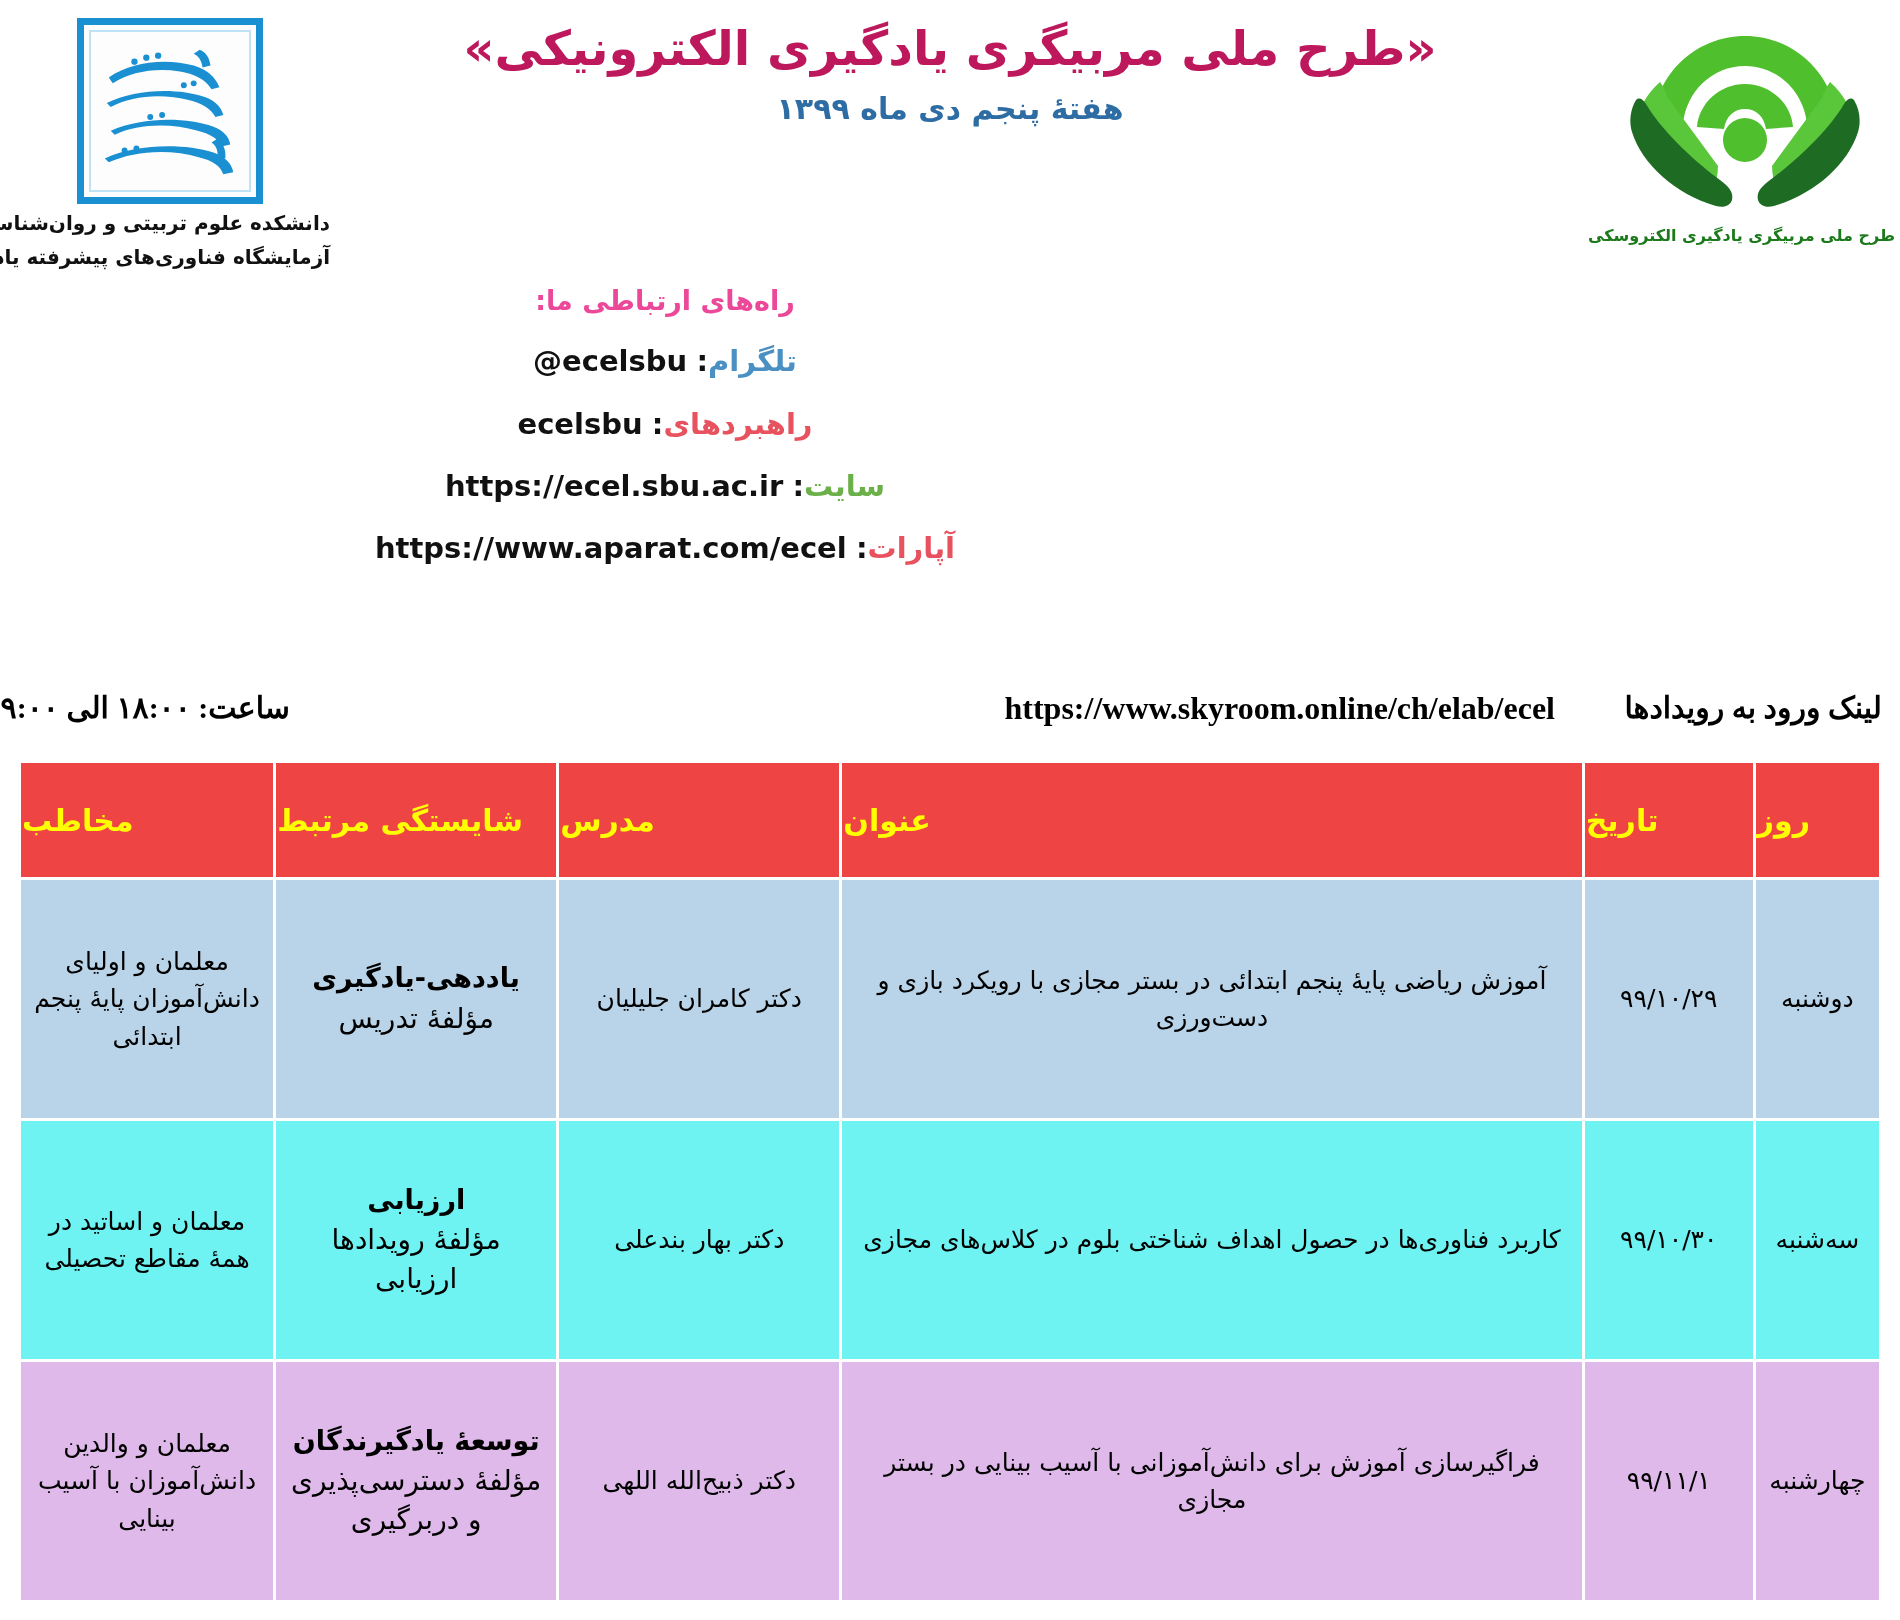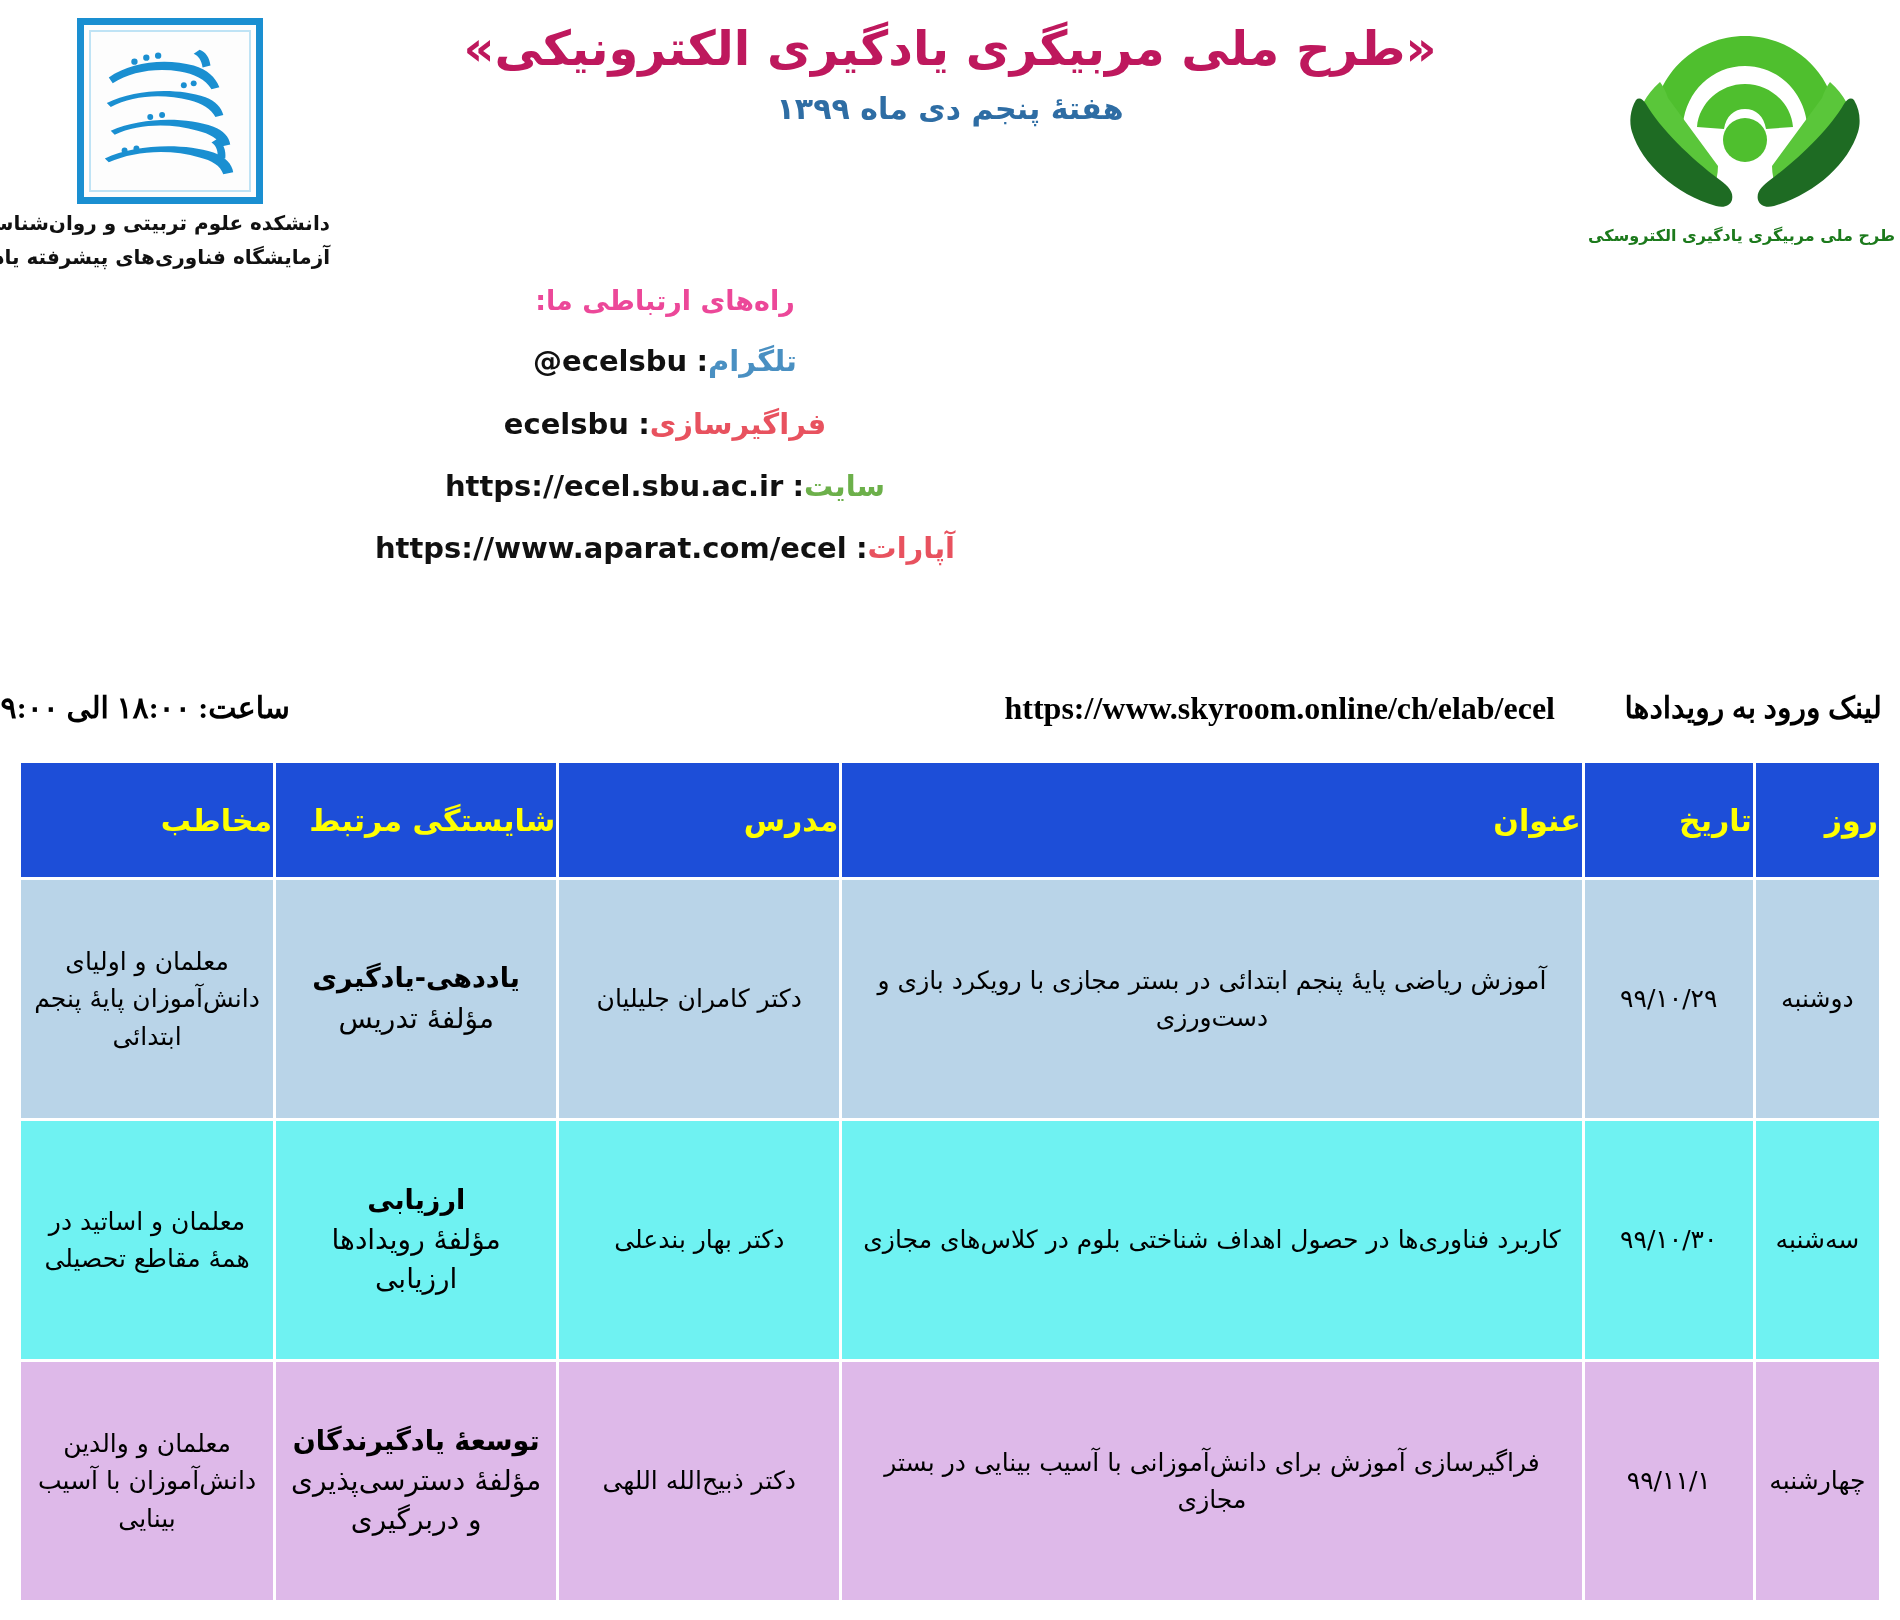--- a/index.html
+++ b/index.html
@@ -199,27 +199,27 @@
     width: 1864px;
   }
   table.schedule {
     width: 100%;
     border-collapse: separate;
     border-spacing: 3px 3px;
     direction: rtl;
     table-layout: fixed;
   }
   table.schedule th {
-    background: #1d4ed8;
+    background: #ef4444;
     color: #ffff00;
     font-size: 30px;
     font-weight: bold;
     height: 112px;
     vertical-align: middle;
-    text-align: right;
+    text-align: left;
     font-family: "DejaVu Sans", "Liberation Sans", sans-serif;
   }
   table.schedule td {
     vertical-align: middle;
     text-align: center;
     color: #000000;
     font-size: 25px;
     line-height: 1.5;
     padding: 10px 12px;
     font-family: "DejaVu Sans", "Liberation Sans", sans-serif;
@@ -314,21 +314,21 @@
 
 <div class="contact-block">
   <div class="contact-heading">راه‌های ارتباطی ما:</div>
 
   <div class="contact-row">
     <span class="contact-label telegram">تلگرام</span><span class="colon">:</span>
     <span class="contact-value">@ecelsbu</span>
   </div>
 
   <div class="contact-row">
-    <span class="contact-label instagram">فراگیرسازی</span><span class="colon">:</span>
+    <span class="contact-label instagram">راهبردهای</span><span class="colon">:</span>
     <span class="contact-value">ecelsbu</span>
   </div>
 
   <div class="contact-row">
     <span class="contact-label website">سایت</span><span class="colon">:</span>
     <span class="contact-value">https://ecel.sbu.ac.ir</span>
   </div>
 
   <div class="contact-row">
     <span class="contact-label aparat">آپارات</span><span class="colon">:</span>

